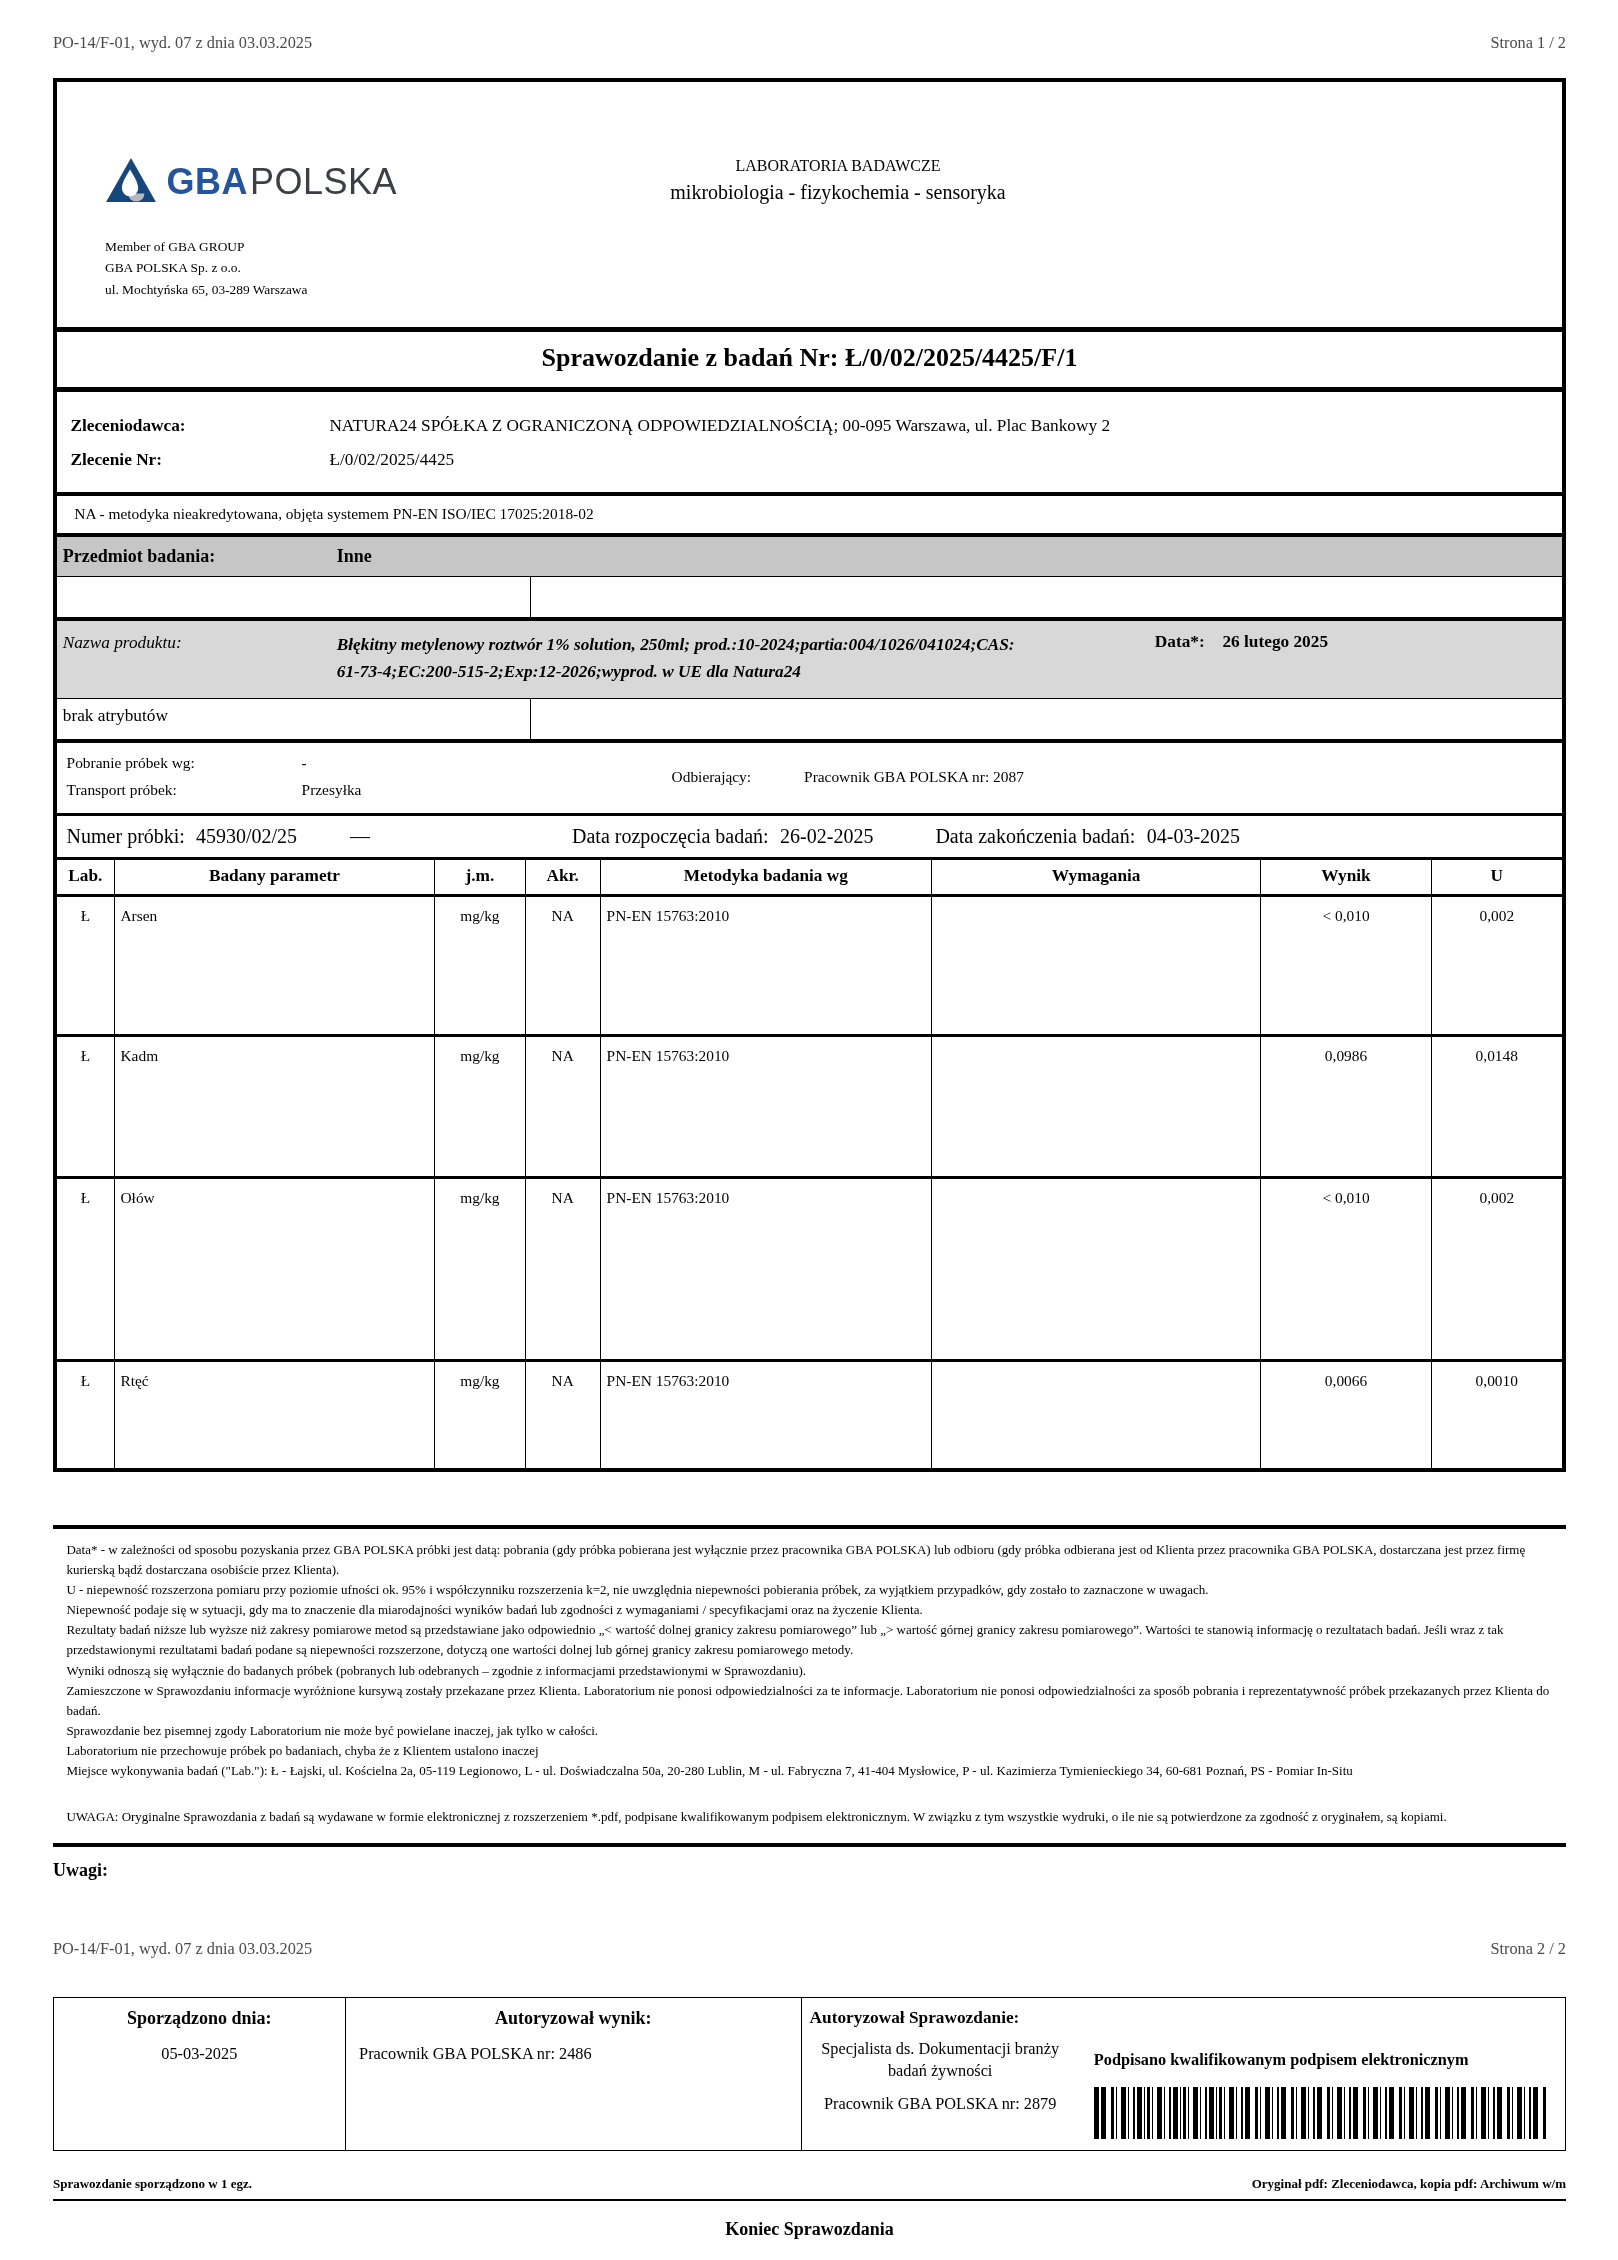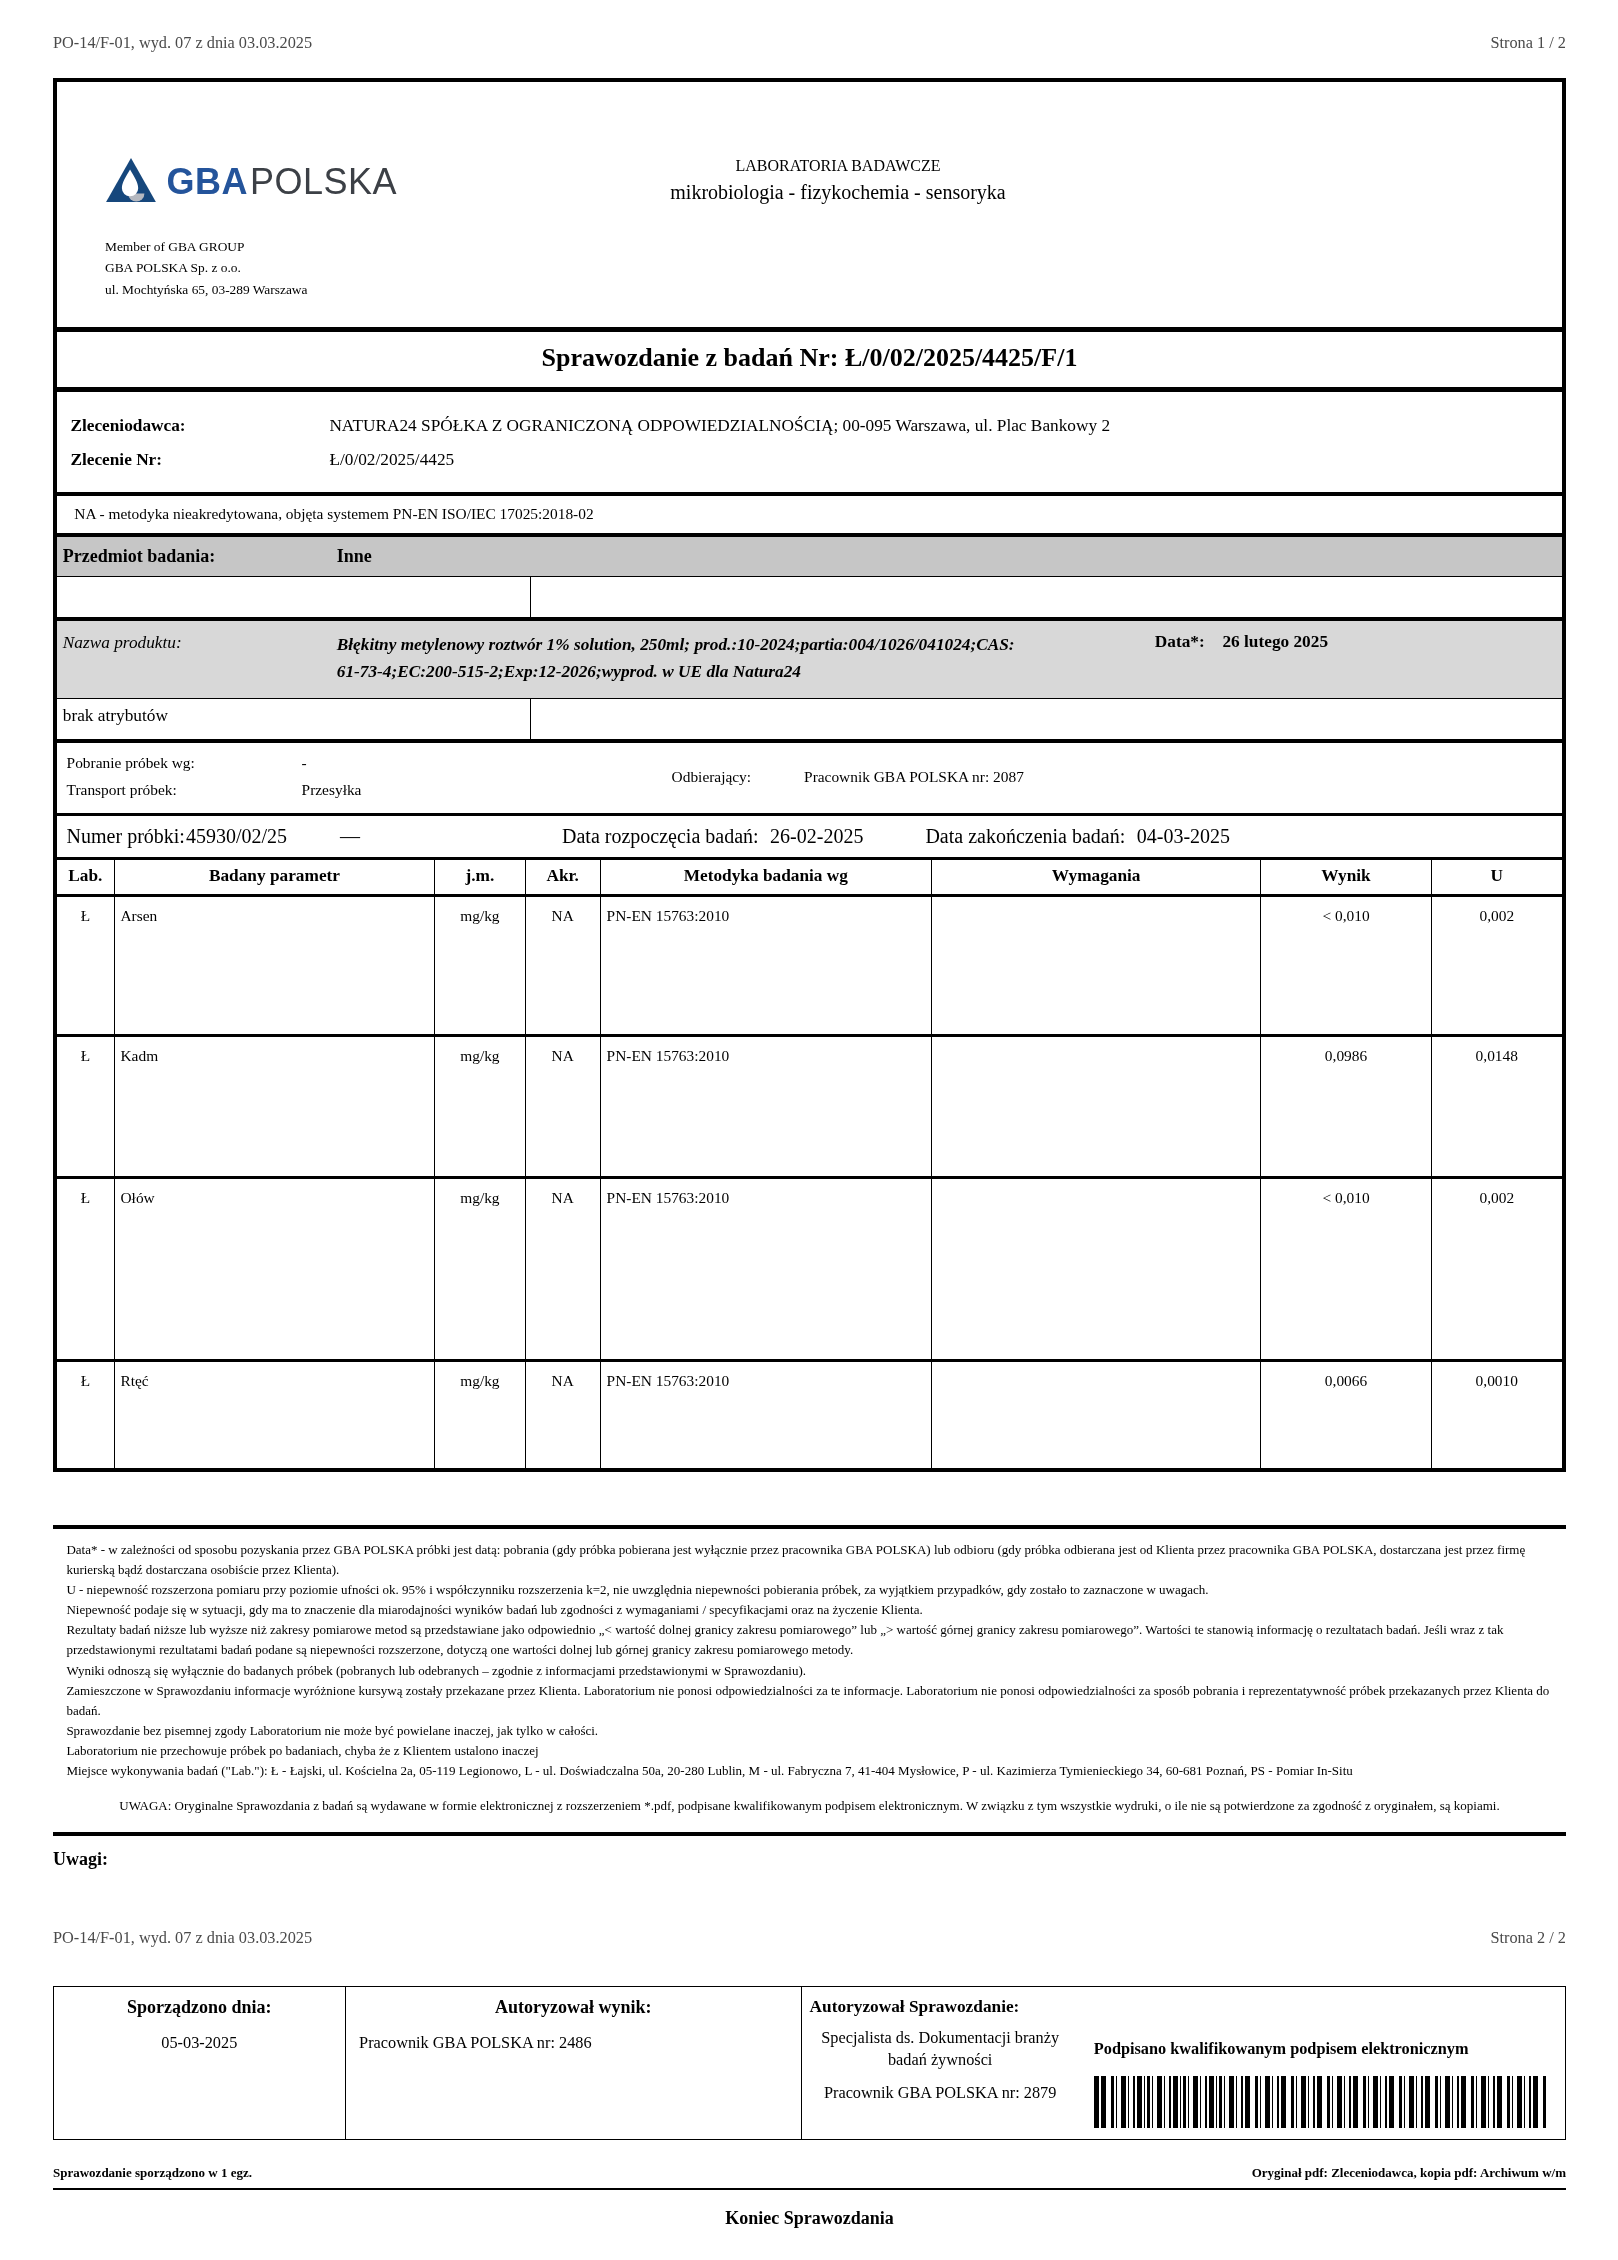--- a/index.html
+++ b/index.html
@@ -40,21 +40,21 @@
   .product-date { margin-left:40px; font-weight:bold; white-space:nowrap; }
   .product-date .dv { margin-left:13.4px; }
   .sampling-row { border-top:4.8px solid #000; display:flex; align-items:center;
     font-size:15.4px; padding:7.7px 15.4px 8.6px 9.6px; }
   .sampling-left { width:605px; flex:none; line-height:1.75; }
   .samp-label { display:inline-block; width:235px; }
   .receiver-label { flex:none; }
   .receiver-value { margin-left:53px; }
   .sample-row { border-top:3.8px solid #000; display:flex; align-items:flex-end;
     font-size:20px; padding:8.6px 0 9.6px 9.6px; }
-  .sample-num { margin-left:1px; }
+  .sample-num { margin-left:11px; }
   .sample-dash { margin-left:53px; }
   .sample-start { margin-left:202px; }
   .sample-start .v, .sample-end .v { margin-left:11.5px; }
   .sample-end { margin-left:62px; }
   
   table.results { width:100%; border-collapse:collapse; border-top:3.8px solid #000; }
   table.results th { border-left:1.9px solid #000; border-bottom:3.8px solid #000;
     font-size:17.3px; font-weight:bold; padding:5.8px 3.8px 7.7px 3.8px; text-align:center; }
   table.results th:first-child { border-left:none; }
   table.results td { border-left:1.4px solid #000; border-bottom:3.8px solid #000;
@@ -64,21 +64,21 @@
   table.results tbody tr:last-child td { border-bottom:none; }
   td.col-lab, td.col-unit, td.col-akr, td.col-result, td.col-u { text-align:center; }
   td.col-param, td.col-method { text-align:left; padding-left:11.5px;margin-left:8px; }
   tbody#results-body tr:nth-child(1){ height:140px; }
   tbody#results-body tr:nth-child(2){ height:142px; }
   tbody#results-body tr:nth-child(3){ height:183px; }
   tbody#results-body tr:nth-child(4){ height:108px; }
   
   .footnotes { margin:53px 53px 0 53px; border-top:4.8px solid #000; border-bottom:4.8px solid #000;
     padding:10.6px 13.4px 15.4px 13.4px; font-size:13px; line-height:1.55; }
-  .footnotes .uwaga { margin-top:15px;text-align:center; }
+  .footnotes .uwaga { margin-top:26px; }
   .remarks { margin:13.4px 53px 0 53px; font-weight:bold; font-size:18px; }
   .doc-header2 { padding-top:58px; }
   
   .sign-table { margin:38px 53px 0 53px; border:1.9px solid #000; display:flex; min-height:154px; }
   .sign-col { padding:9.6px 7.7px; }
   .sc1 { width:19.3%; border-right:1.4px solid #000; text-align:center; }
   .sc2 { width:30.2%; border-right:1.4px solid #000; }
   .sc3 { width:18.3%; text-align:center; }
   .sc4 { flex:1; padding:13.4px 9.6px 9.6px 15.4px; }
   .sign-head { font-weight:bold; font-size:18px; text-align:center; }

